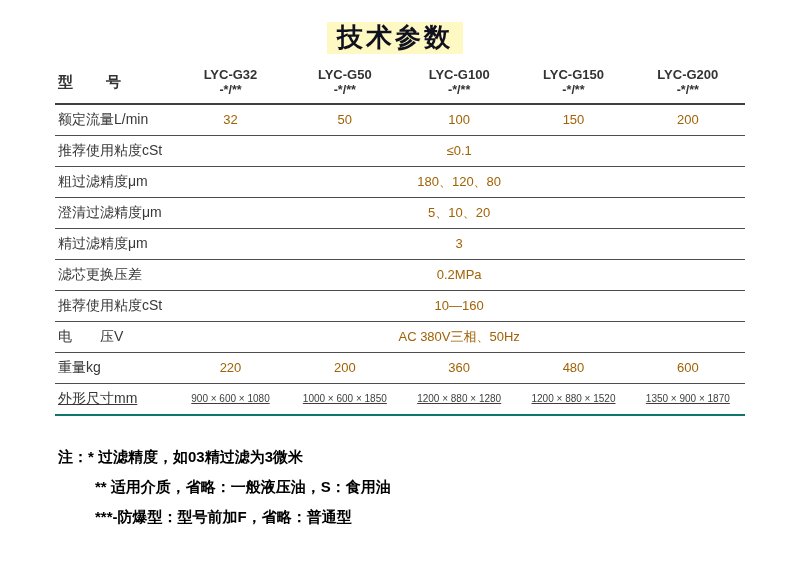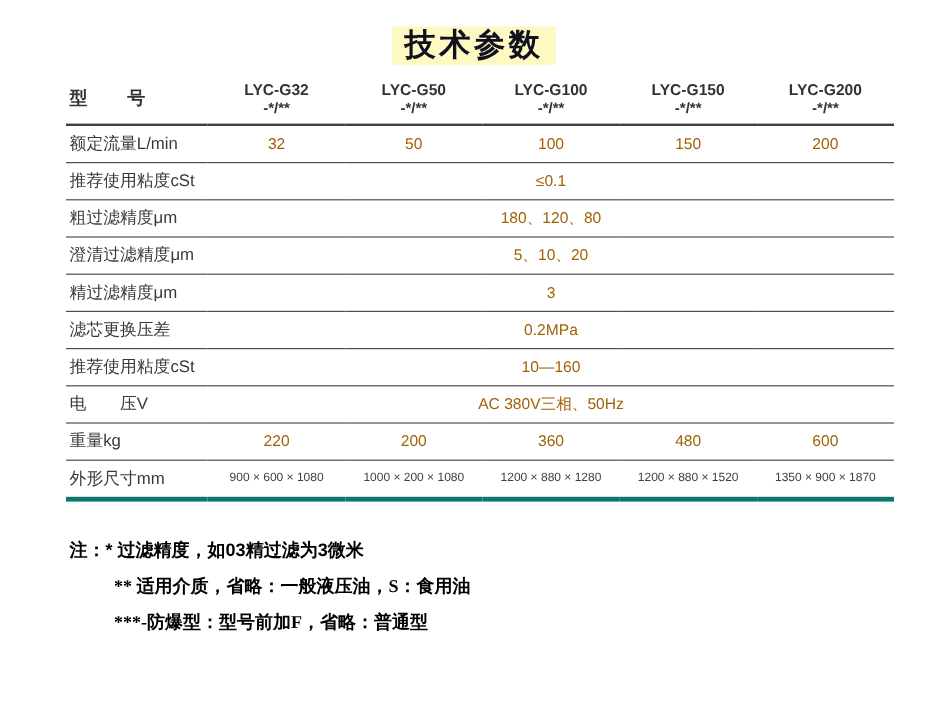--- a/index.html
+++ b/index.html
@@ -29,31 +29,31 @@
     text-align:left;font-size:15px;padding-left:3px;
     letter-spacing:1px;vertical-align:middle;
   }
   .mname{font-size:13px;line-height:16px;text-align:center;}
   .suffix{font-size:12.5px;line-height:15px;text-align:center;font-weight:bold;}
   tbody td{
     border-bottom:1px solid #4d4d4d;
     height:28px;text-align:center;
     font-size:13px;color:#a16207;
   }
-  tbody tr:last-child td{border-bottom:4px solid #0f766e;}
+  tbody tr:last-child td{border-bottom:2px solid #0f766e;text-decoration:underline;}
   tbody td.lbl{
     text-align:left;font-size:14px;padding-left:3px;color:#383838;margin-left:37px;
   }
   tbody tr.dims td:not(.lbl){font-size:10px;color:#3e3e3e;}
   .notes{
     margin:26px 0 0 58px;
     font-size:15px;font-weight:bold;color:#000;
   }
   .note{line-height:30px;white-space:pre;}
-  .note.indent{margin-left:37px;font-family:Liberation Serif, serif;}
+  .note.indent{margin-left:37px;}
 </style>
 </head>
 <body>
 
 <div class="title-wrap">
   <span class="title">技术参数</span>
 </div>
 
 <table class="spec">
   <colgroup>
@@ -130,21 +130,21 @@
         <td class="lbl">重量kg</td>
         <td>220</td>
         <td>200</td>
         <td>360</td>
         <td>480</td>
         <td>600</td>
       </tr>
       <tr class="dims">
         <td class="lbl">外形尺寸mm</td>
         <td>900 × 600 × 1080</td>
-        <td>1000 × 200 × 1080</td>
+        <td>1000 × 600 × 1850</td>
         <td>1200 × 880 × 1280</td>
         <td>1200 × 880 × 1520</td>
         <td>1350 × 900 × 1870</td>
       </tr>
     </tbody>
 </table>
 
 <div class="notes">
     <div class="note">注：* 过滤精度，如03精过滤为3微米</div>
     <div class="note indent">** 适用介质，省略：一般液压油，S：食用油</div>

